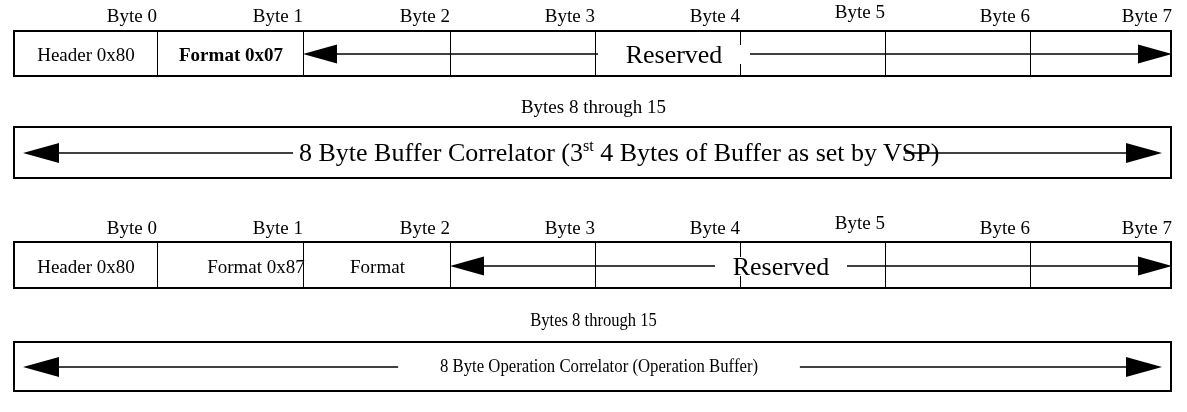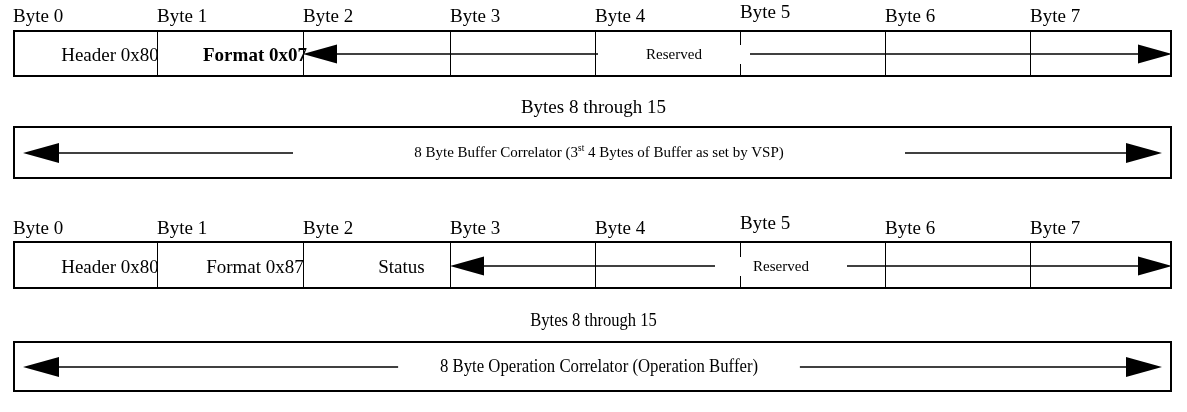--- a/index.html
+++ b/index.html
@@ -12,21 +12,21 @@
     height: 412px;
     position: relative;
     font-family: "Liberation Serif", "DejaVu Serif", serif;
     color: #000000;
     overflow: hidden;
   }
 
   
   .byte-label {
     position: absolute;
-    text-align: left;
+    text-align: right;
     font-size: 19px;
     line-height: 19px;
     white-space: nowrap;
   }
 
   
   .frame {
     position: absolute;
     border: 2px solid #000;
     box-sizing: border-box;
@@ -39,42 +39,41 @@
     box-sizing: border-box;
   }
 
   
   .cell-text {
     position: absolute;
     text-align: center;
     font-size: 19px;
     line-height: 19px;
     white-space: nowrap;
-    margin-left: 24px;
   }
 
   
   .band-caption {
     position: absolute;
     text-align: center;
     font-size: 19px;
     line-height: 19px;
     white-space: nowrap;
     width: 100%;
     left: 0;
   }
   .band-caption.condensed {
     font-size: 18px;
     transform: scaleX(0.92);
   }
 
   
   .span-label {
     position: absolute;
-    font-size: 15px;
+    font-size: 26px;
     line-height: 19px;
     white-space: nowrap;
     background: #ffffff;
     padding: 0 6px;
     text-align: center;
   }
   .span-label.condensed {
     font-size: 18px;
     transform: scaleX(0.93);
   }
@@ -146,22 +145,22 @@
 <div class="frame" style="left:13px; top:241px; width:1159px; height:48px;"></div>
 <div class="vdiv" style="left:157px; top:241px; height:48px;"></div>
 <div class="vdiv" style="left:303px; top:241px; height:48px;"></div>
 <div class="vdiv" style="left:450px; top:241px; height:48px;"></div>
 <div class="vdiv" style="left:595px; top:241px; height:48px;"></div>
 <div class="vdiv" style="left:740px; top:241px; height:48px;"></div>
 <div class="vdiv" style="left:885px; top:241px; height:48px;"></div>
 <div class="vdiv" style="left:1030px;top:241px; height:48px;"></div>
 
 <div class="cell-text" style="left:15px;  top:257px; width:142px;">Header 0x80</div>
-<div class="cell-text" style="left:159px; top:257px; width:144px;">Format 0x87</div>
-<div class="cell-text" style="left:305px; top:257px; width:145px;">Status</div>
+<div class="cell-text" style="left:159px; top:257px; width:144px;padding-left:25px;">Format 0x87</div>
+<div class="cell-text" style="left:305px; top:257px; width:145px;">Format</div>
 
 <svg class="arrow-svg" style="left:450px; top:256px; width:722px; height:20px;" viewBox="0 0 722 20">
   <line x1="8" y1="10" x2="714" y2="10" stroke="#000" stroke-width="1.6"></line>
   <polygon points="0,10 34,0.5 34,19.5" fill="#000"></polygon>
   <polygon points="722,10 688,0.5 688,19.5" fill="#000"></polygon>
 </svg>
 <div class="span-label" style="left:715px; top:257px; width:120px;">Reserved</div>
 
 <div class="band-caption condensed" style="top:311px;">Bytes 8 through 15</div>
 

